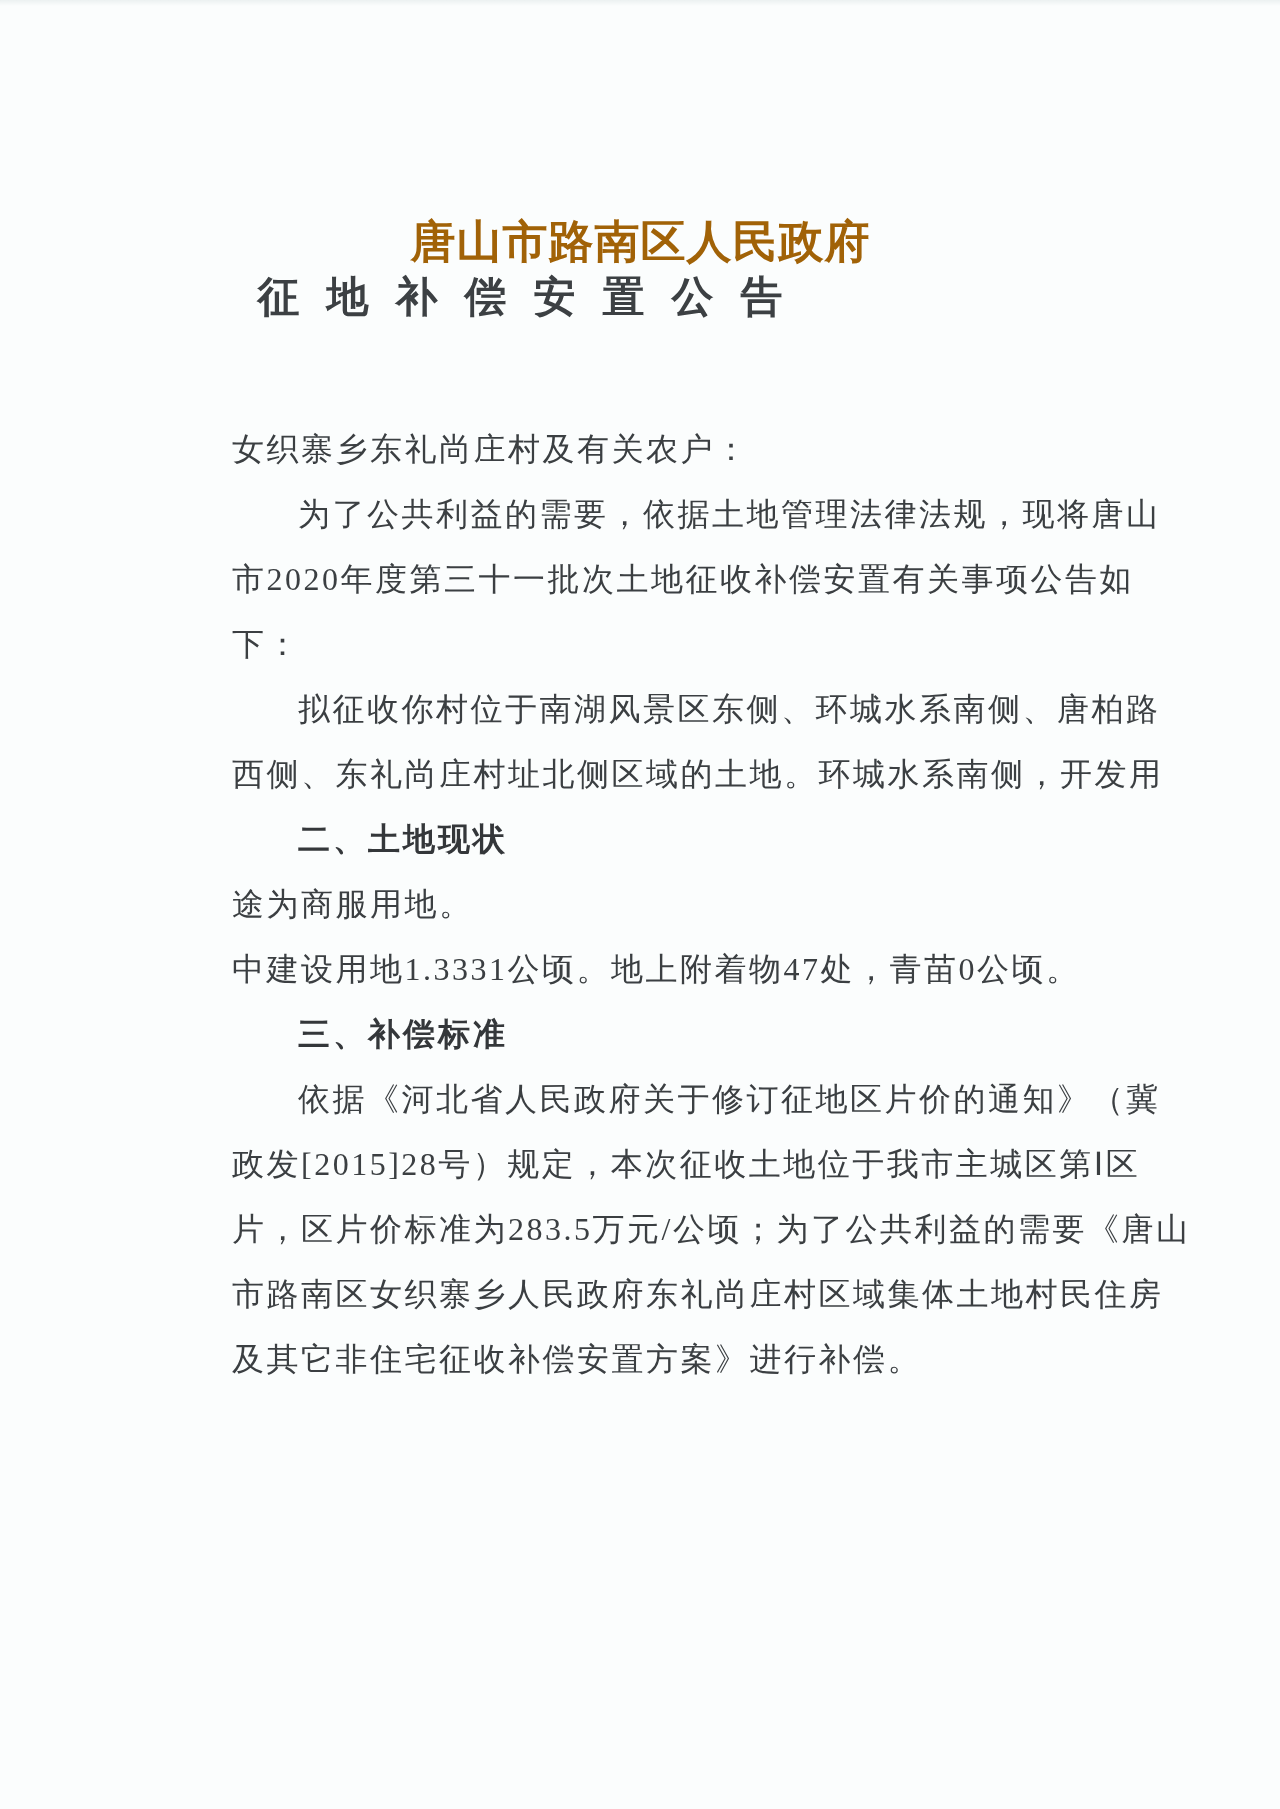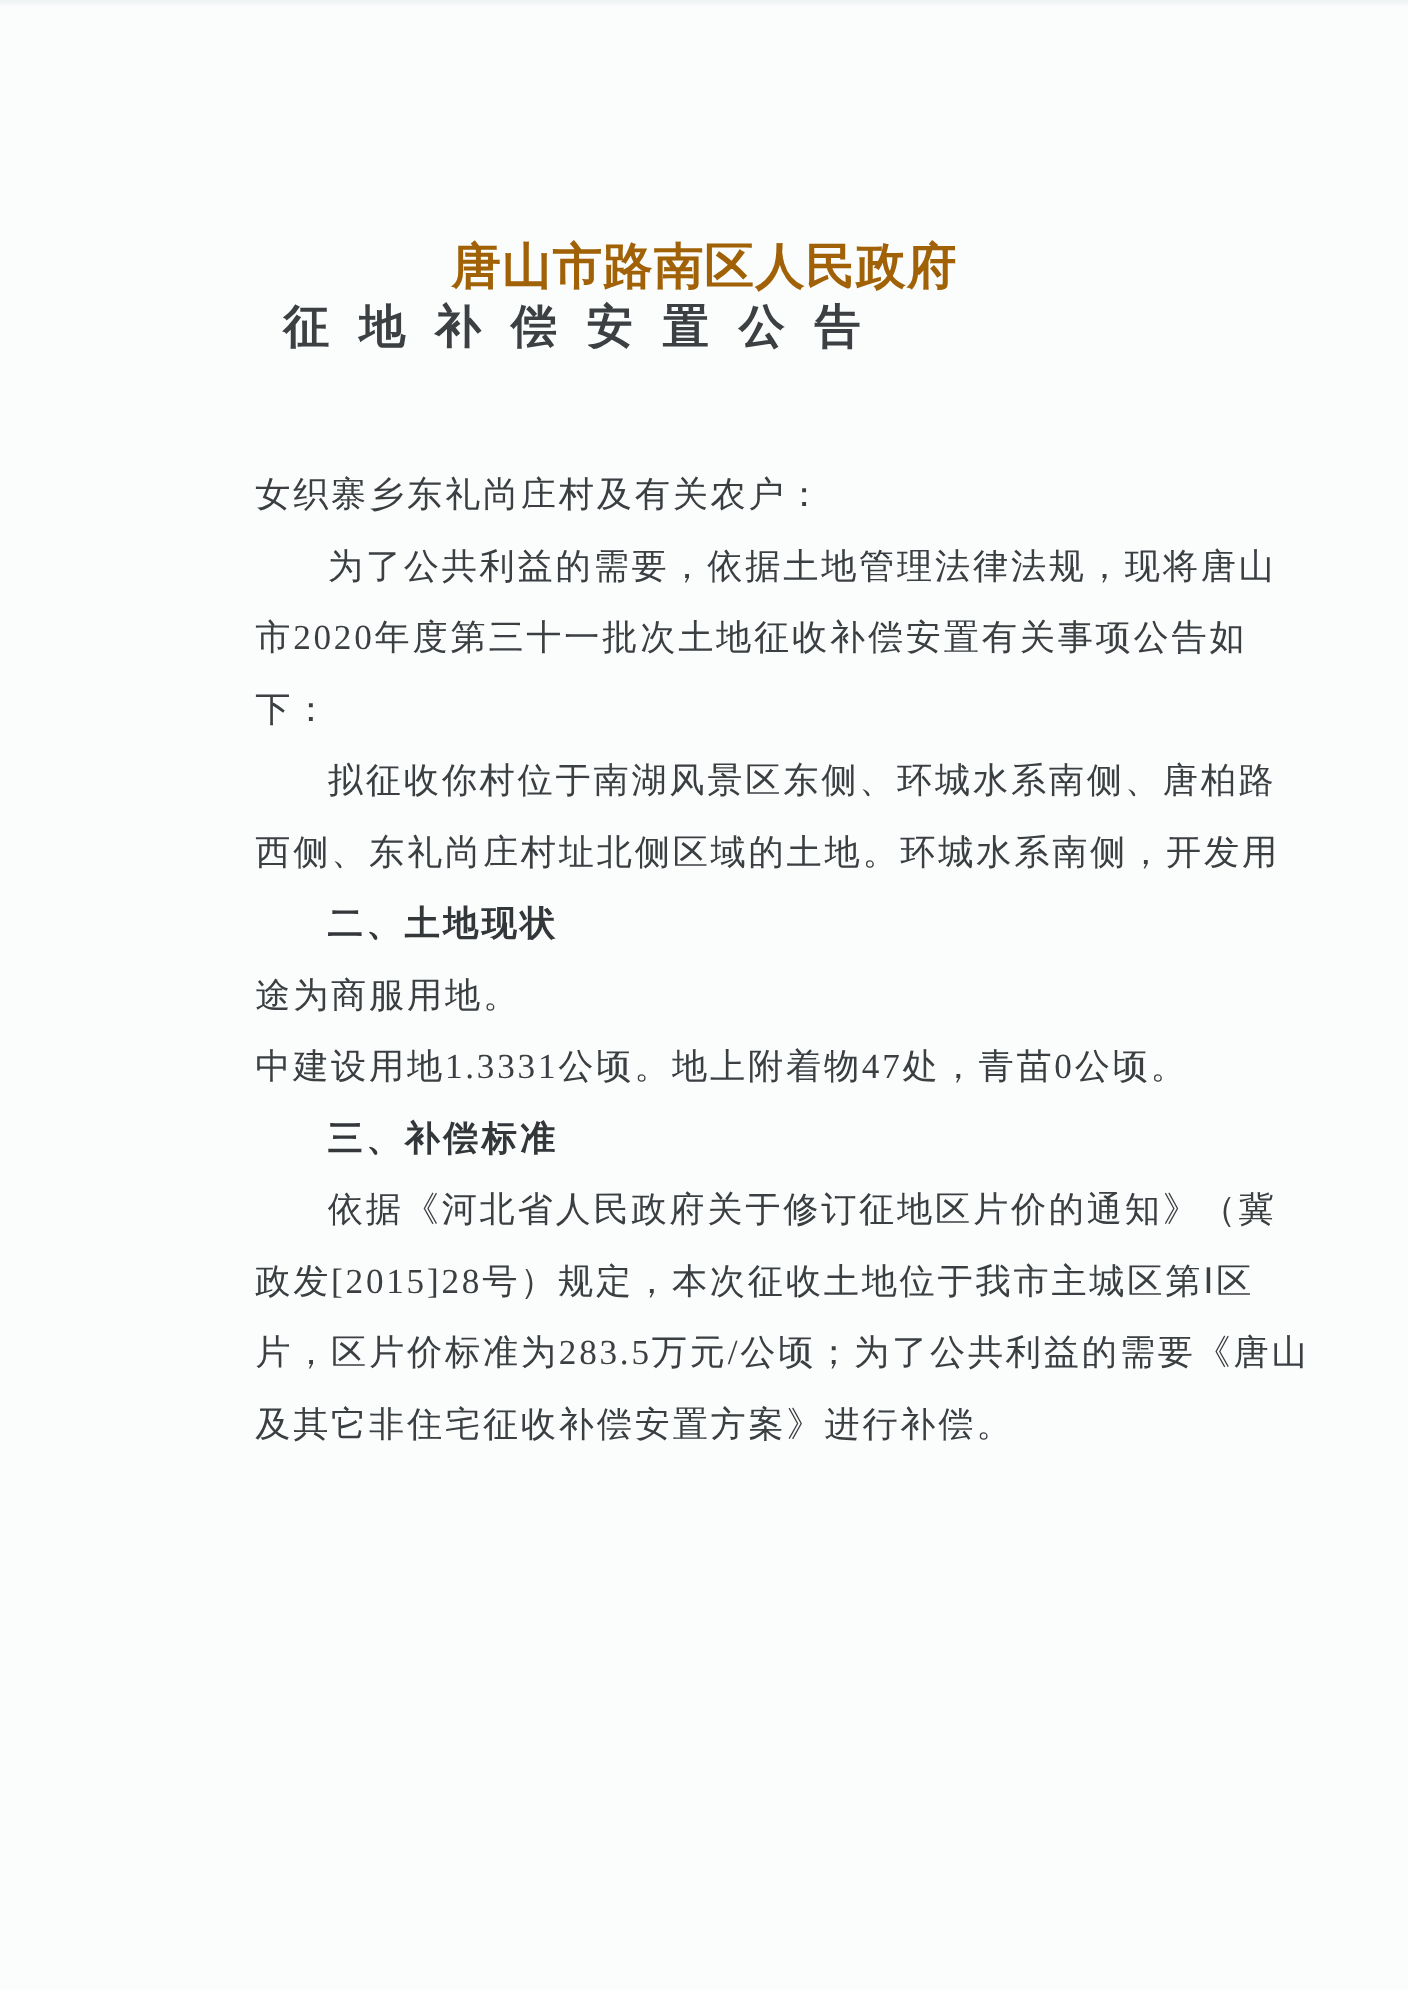--- a/index.html
+++ b/index.html
@@ -92,15 +92,16 @@
     <div class="line">下：</div>
     <div class="line indent">拟征收你村位于南湖风景区东侧、环城水系南侧、唐柏路</div>
     <div class="line">西侧、东礼尚庄村址北侧区域的土地。环城水系南侧，开发用</div>
     <div class="line indent heading">二、土地现状</div>
     <div class="line">途为商服用地。</div>
     <div class="line">中建设用地1.3331公顷。地上附着物47处，青苗0公顷。</div>
     <div class="line indent heading">三、补偿标准</div>
     <div class="line indent">依据《河北省人民政府关于修订征地区片价的通知》（冀</div>
     <div class="line">政发[2015]28号）规定，本次征收土地位于我市主城区第Ⅰ区</div>
     <div class="line">片，区片价标准为283.5万元/公顷；为了公共利益的需要《唐山</div>
+    <div class="line">市路南区女织寨乡人民政府东礼尚庄村区域集体土地村民住房</div>
     <div class="line">及其它非住宅征收补偿安置方案》进行补偿。</div>
   </div>
 </div>
 
 </body></html>

